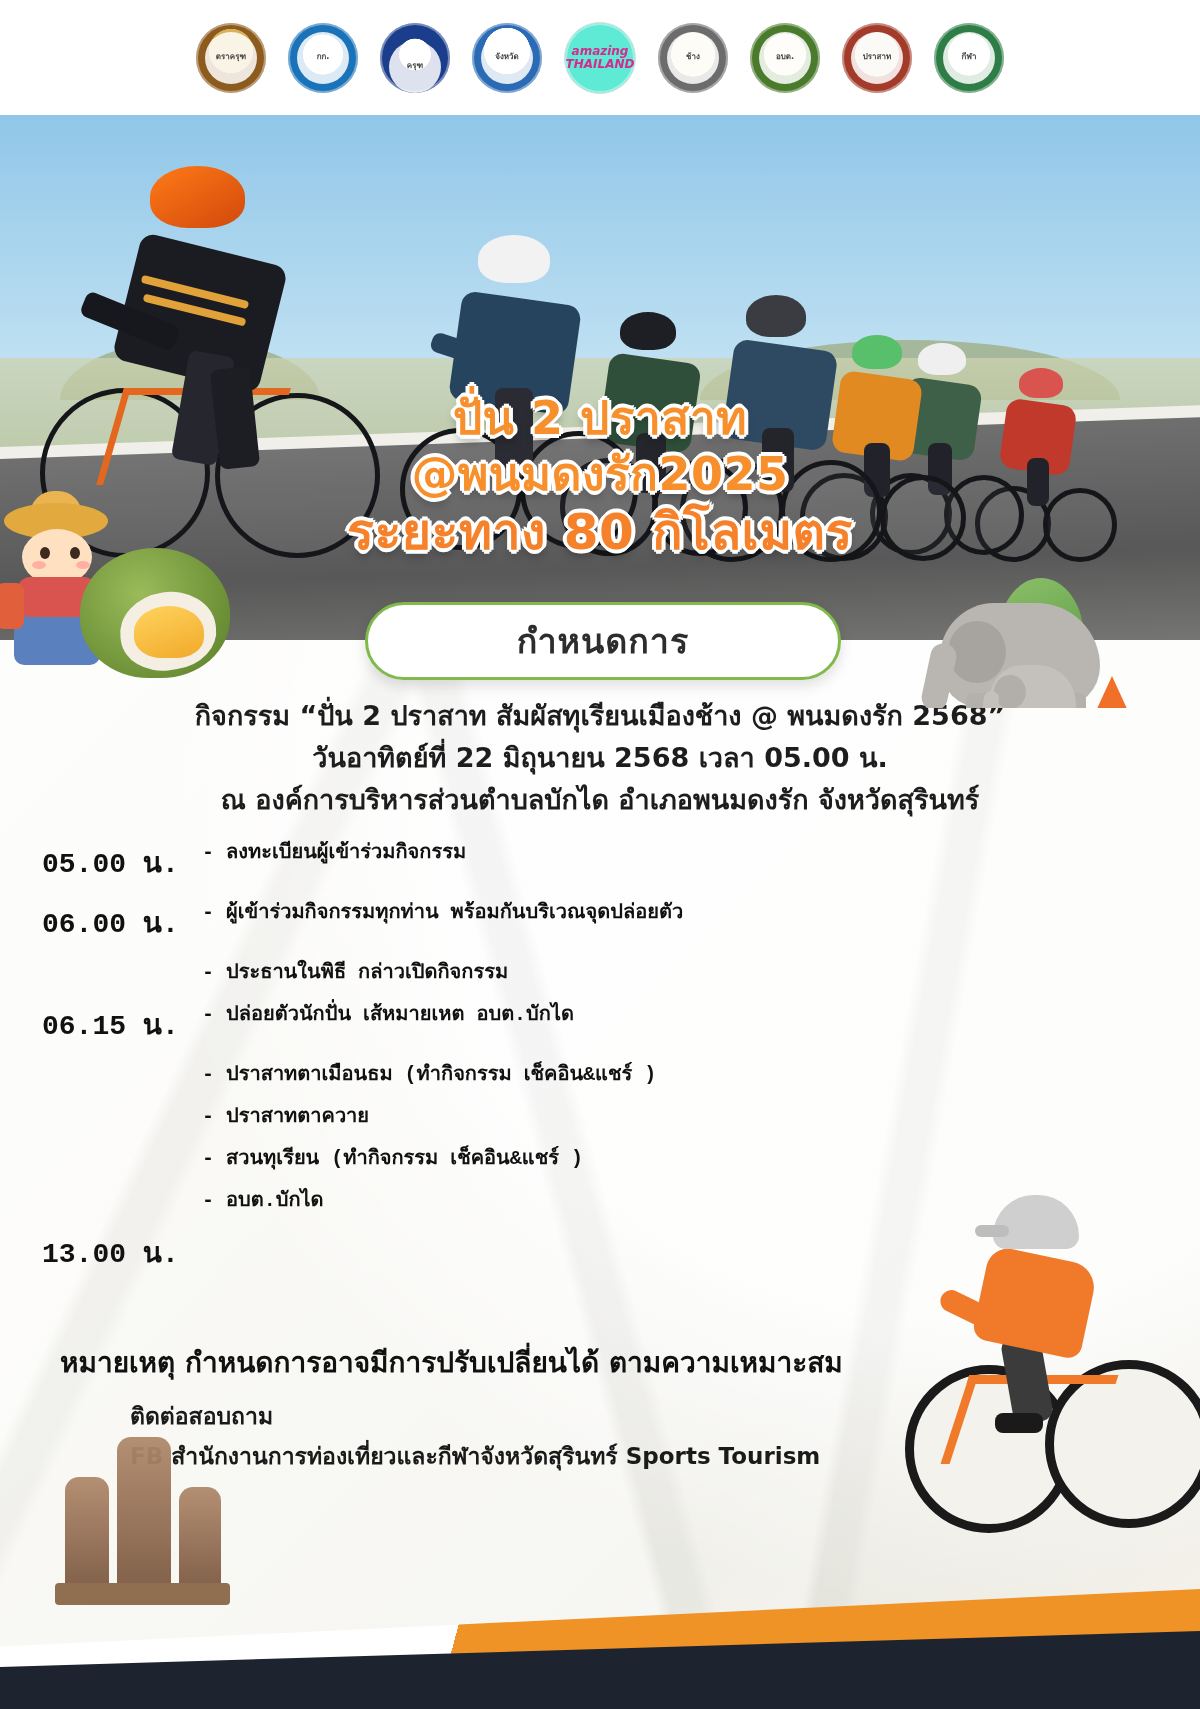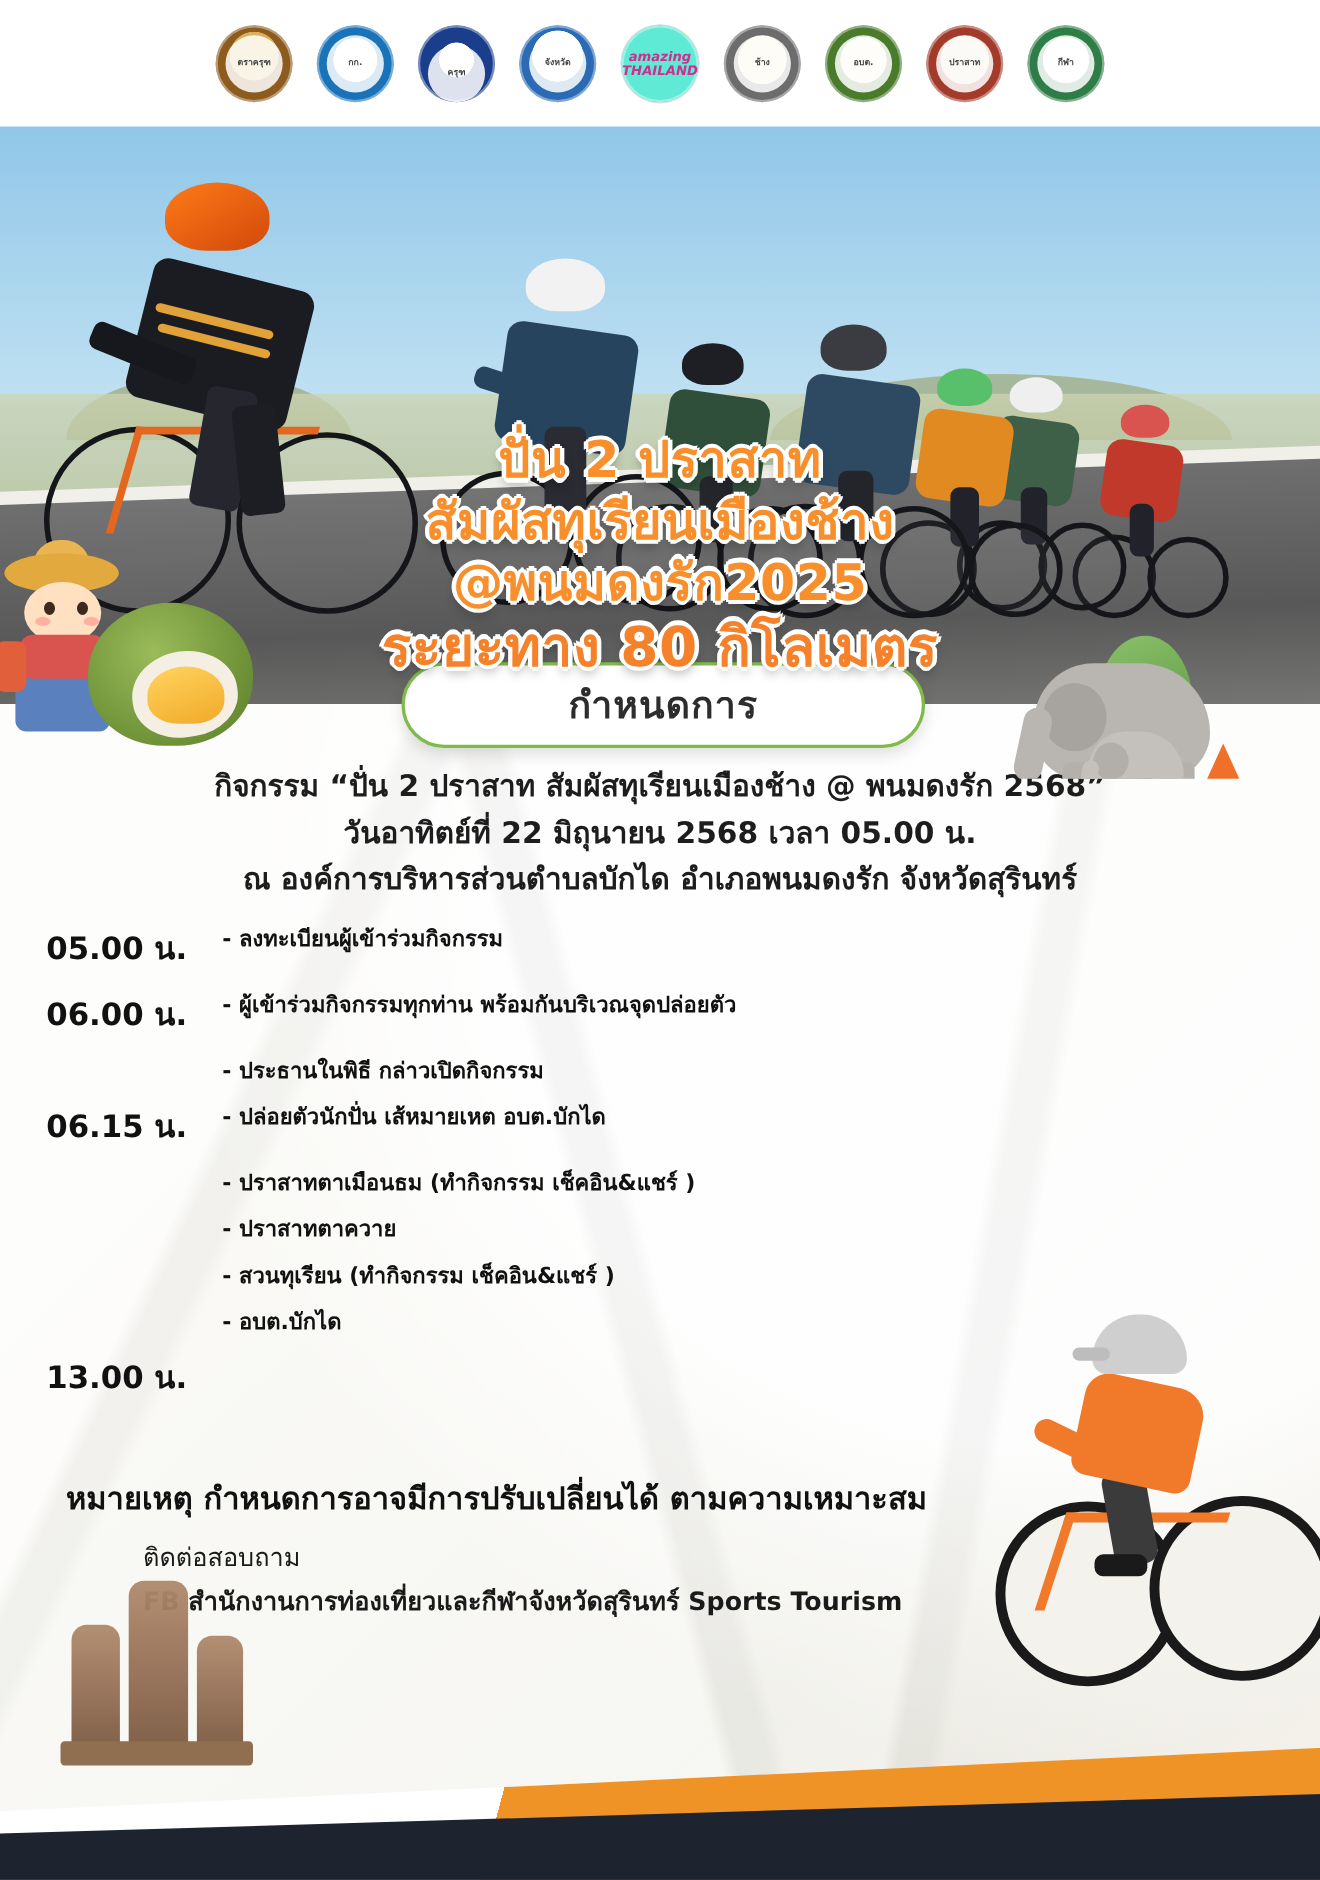--- a/index.html
+++ b/index.html
@@ -221,33 +221,33 @@
   .pill span{font-size:34px;color:#2d2d2d;font-weight:bold;letter-spacing:1px;}
 
   .intro{
     position:absolute;left:60px;top:55px;width:1080px;text-align:center;color:#1d1d1d;
   }
   .intro div{font-size:27px;line-height:1.55;font-weight:bold;}
 
   .schedule{
     position:absolute;left:42px;top:200px;width:1110px;
   }
-  .row{display:flex;align-items:flex-start;margin-bottom:16px;}
+  .row{display:flex;align-items:flex-start;margin-bottom:16px;font-family:Liberation Mono, monospace;}
   .row .time{width:160px;flex:none;font-size:28px;font-weight:bold;color:#111;}
   .row .item{font-size:20px;font-weight:bold;color:#111;line-height:1.3;}
   .row.sub .time{visibility:hidden;}
 
   .note{
     position:absolute;left:60px;top:700px;width:1000px;
     font-size:28px;font-weight:bold;color:#111;
   }
   .contact{
     position:absolute;left:130px;top:758px;width:900px;color:#1a1a1a;
   }
-  .contact .c1{font-size:23px;font-weight:normal;margin-bottom:4px;}
+  .contact .c1{font-size:23px;font-weight:bold;margin-bottom:4px;}
   .contact .c2{font-size:23px;font-weight:bold;}
 
   
   .temple{position:absolute;left:55px;top:765px;width:175px;height:200px;z-index:5;opacity:.95;}
   .temple .tower{position:absolute;bottom:18px;background:linear-gradient(180deg,#b08a6c,#7d5a42);border-radius:14px 14px 3px 3px;}
   .temple .t1{left:10px;width:44px;height:110px;}
   .temple .t2{left:62px;width:54px;height:150px;}
   .temple .t3{left:124px;width:42px;height:100px;}
   .temple .base{position:absolute;left:0;bottom:0;width:175px;height:22px;background:#8b6748;border-radius:4px;}
 
@@ -406,21 +406,20 @@
       <div class="pack"></div>
     </div>
     <div class="durian">
       <div class="shell"></div>
         <div class="open"></div>
         <div class="flesh"></div>
     </div>
 
     <div class="title-block">
       <div class="title-line l1">ปั่น 2 ปราสาท</div>
-      <div class="title-line l2">สัมผัสทุเรียนเมืองช้าง</div>
       <div class="title-line l3">@พนมดงรัก2025</div>
       <div class="title-line l4">ระยะทาง 80 กิโลเมตร</div>
     </div>
   </div>
 
   <div class="paper">
 
     <div class="pill">
       <span>กำหนดการ</span>
     </div>

